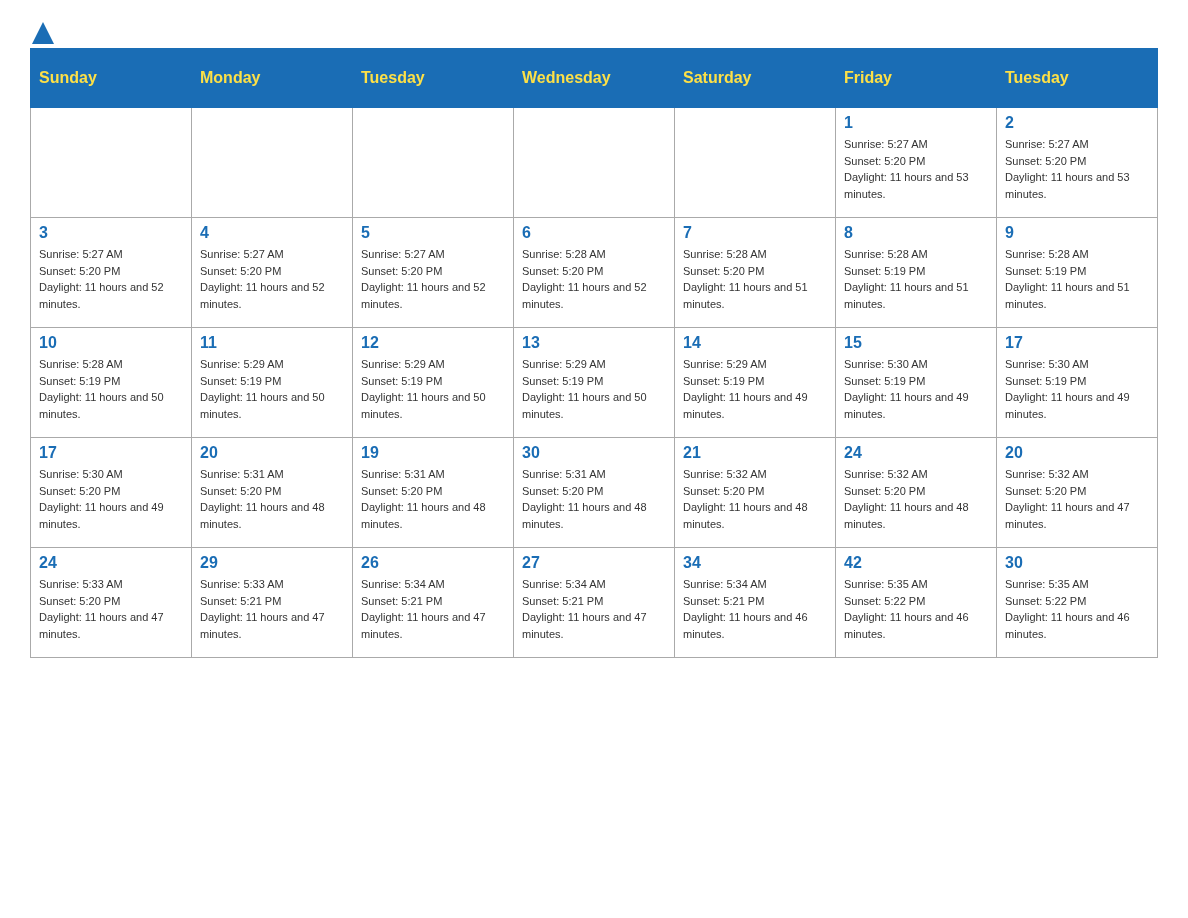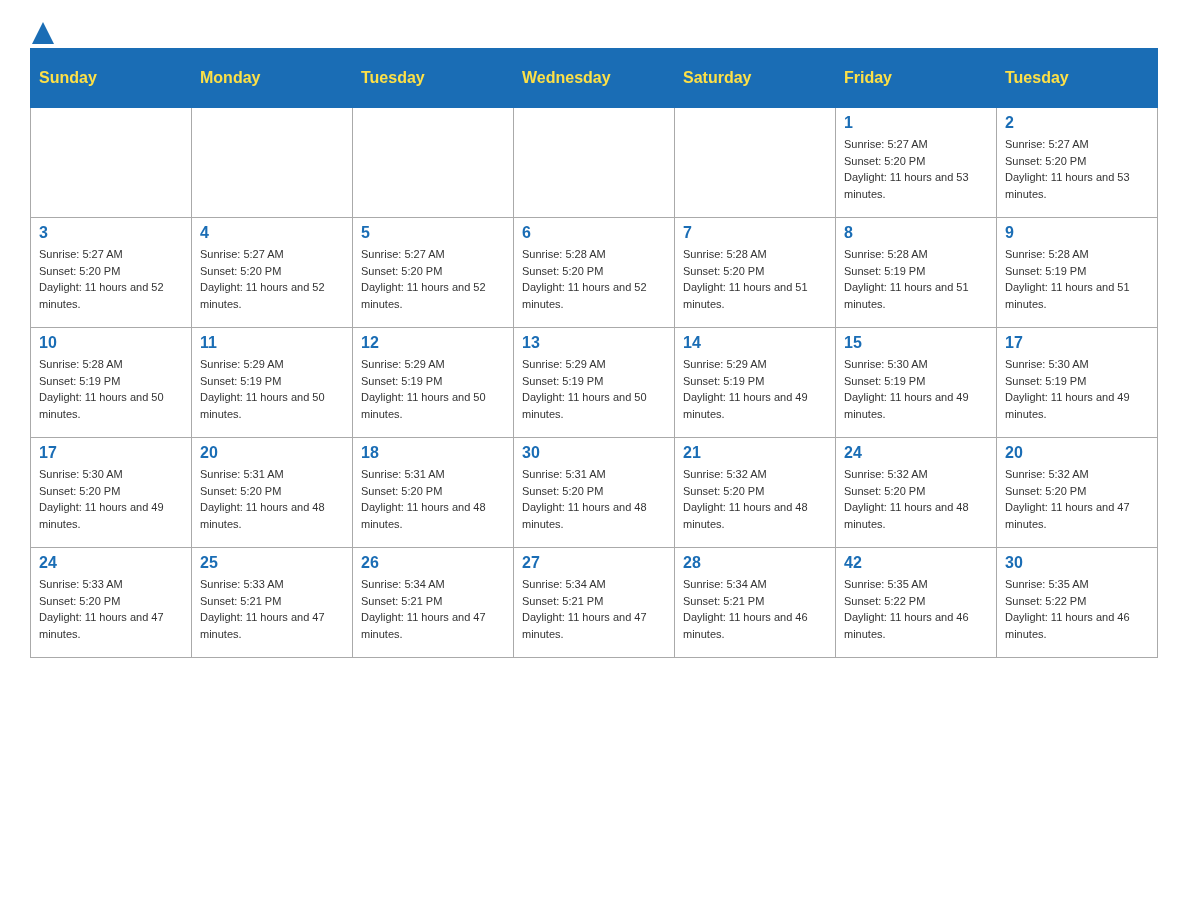--- a/index.html
+++ b/index.html
@@ -212,21 +212,21 @@
       <tr>
         <td>
           <div class="day-number">17</div>
           <div class="day-info">Sunrise: 5:30 AM<br>Sunset: 5:20 PM<br>Daylight: 11 hours and 49 minutes.</div>
         </td>
         <td>
           <div class="day-number">20</div>
           <div class="day-info">Sunrise: 5:31 AM<br>Sunset: 5:20 PM<br>Daylight: 11 hours and 48 minutes.</div>
         </td>
         <td>
-          <div class="day-number">18</div>
+          <div class="day-number">19</div>
           <div class="day-info">Sunrise: 5:31 AM<br>Sunset: 5:20 PM<br>Daylight: 11 hours and 48 minutes.</div>
         </td>
         <td>
           <div class="day-number">30</div>
           <div class="day-info">Sunrise: 5:31 AM<br>Sunset: 5:20 PM<br>Daylight: 11 hours and 48 minutes.</div>
         </td>
         <td>
           <div class="day-number">21</div>
           <div class="day-info">Sunrise: 5:32 AM<br>Sunset: 5:20 PM<br>Daylight: 11 hours and 48 minutes.</div>
         </td>
@@ -238,33 +238,33 @@
           <div class="day-number">20</div>
           <div class="day-info">Sunrise: 5:32 AM<br>Sunset: 5:20 PM<br>Daylight: 11 hours and 47 minutes.</div>
         </td>
       </tr>
       <tr>
         <td>
           <div class="day-number">24</div>
           <div class="day-info">Sunrise: 5:33 AM<br>Sunset: 5:20 PM<br>Daylight: 11 hours and 47 minutes.</div>
         </td>
         <td>
-          <div class="day-number">25</div>
+          <div class="day-number">29</div>
           <div class="day-info">Sunrise: 5:33 AM<br>Sunset: 5:21 PM<br>Daylight: 11 hours and 47 minutes.</div>
         </td>
         <td>
           <div class="day-number">26</div>
           <div class="day-info">Sunrise: 5:34 AM<br>Sunset: 5:21 PM<br>Daylight: 11 hours and 47 minutes.</div>
         </td>
         <td>
           <div class="day-number">27</div>
           <div class="day-info">Sunrise: 5:34 AM<br>Sunset: 5:21 PM<br>Daylight: 11 hours and 47 minutes.</div>
         </td>
         <td>
-          <div class="day-number">28</div>
+          <div class="day-number">34</div>
           <div class="day-info">Sunrise: 5:34 AM<br>Sunset: 5:21 PM<br>Daylight: 11 hours and 46 minutes.</div>
         </td>
         <td>
           <div class="day-number">42</div>
           <div class="day-info">Sunrise: 5:35 AM<br>Sunset: 5:22 PM<br>Daylight: 11 hours and 46 minutes.</div>
         </td>
         <td>
           <div class="day-number">30</div>
           <div class="day-info">Sunrise: 5:35 AM<br>Sunset: 5:22 PM<br>Daylight: 11 hours and 46 minutes.</div>
         </td>

